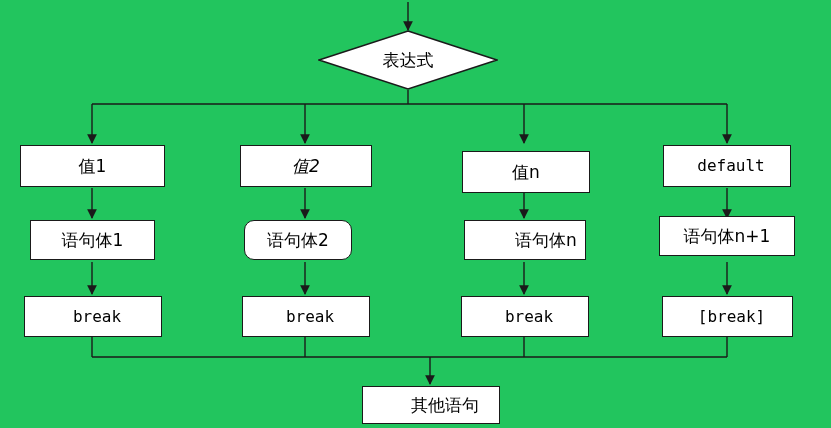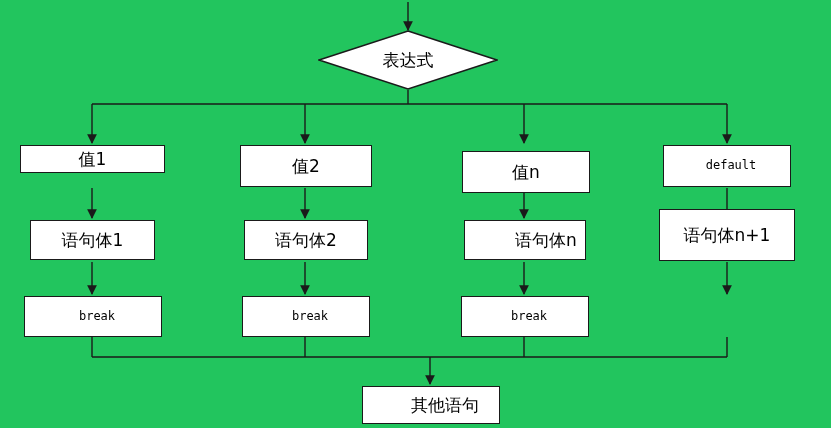--- a/index.html
+++ b/index.html
@@ -29,21 +29,21 @@
     text-align: center;
     line-height: 1.1;
     white-space: nowrap;
   }
   .cjk {
     font-family: "DejaVu Sans", sans-serif;
     font-size: 17px;
   }
   .mono {
     font-family: "DejaVu Sans Mono", monospace;
-    font-size: 12px;
+    font-size: 16px;
     padding-left: 8px;
   }
   .diamond-wrap {
     position: absolute;
   }
   .diamond-wrap svg {
     display: block;
   }
   .diamond-label {
     position: absolute;
@@ -108,29 +108,30 @@
     </g>
   </svg>
 
   <div class="diamond-wrap" style="left:318px; top:30px; width:180px; height:60px;">
     <svg width="180" height="60" viewBox="0 0 180 60" xmlns="http://www.w3.org/2000/svg">
       <polygon points="90,1 179,30 90,59 1,30" fill="#ffffff" stroke="#1a1a1a" stroke-width="1.4"></polygon>
     </svg>
     <div class="diamond-label cjk">表达式</div>
   </div>
 
-  <div class="node cjk" style="left:20px; top:145px; width:145px; height:28px;">值1</div>
-  <div class="node cjk" style="left:240px; top:145px; width:132px; height:42px;">值2</div>
+  <div class="node cjk" style="left:20px; top:145px; width:145px; height:42px;">值1</div>
+  <div class="node cjk" style="left:240px; top:145px; width:132px; height:42px;font-style:italic;">值2</div>
   <div class="node cjk" style="left:462px; top:145px; width:128px; height:42px;margin-top:6px;">值n</div>
   <div class="node mono" style="left:663px; top:145px; width:128px; height:42px;">default</div>
 
   <div class="node cjk" style="left:30px; top:220px; width:125px; height:40px;">语句体1</div>
-  <div class="node cjk" style="left:244px; top:220px; width:124px; height:40px;">语句体2</div>
+  <div class="node cjk" style="left:244px; top:220px; width:108px; height:40px;border-radius:10px;">语句体2</div>
   <div class="node cjk" style="left:464px; top:220px; width:122px; height:40px;padding-left:42px;">语句体n</div>
-  <div class="node cjk" style="left:659px; top:209px; width:136px; height:52px;">语句体n+1</div>
+  <div class="node cjk" style="left:659px; top:216px; width:136px; height:40px;">语句体n+1</div>
 
   <div class="node mono" style="left:24px; top:296px; width:138px; height:41px;">break</div>
   <div class="node mono" style="left:242px; top:296px; width:128px; height:41px;">break</div>
   <div class="node mono" style="left:461px; top:296px; width:128px; height:41px;">break</div>
+  <div class="node mono" style="left:662px; top:296px; width:131px; height:41px;">[break]</div>
 
   <div class="node cjk" style="left:362px; top:386px; width:138px; height:38px;padding-left:28px;">其他语句</div>
 
 </div>
 
 </body></html>

